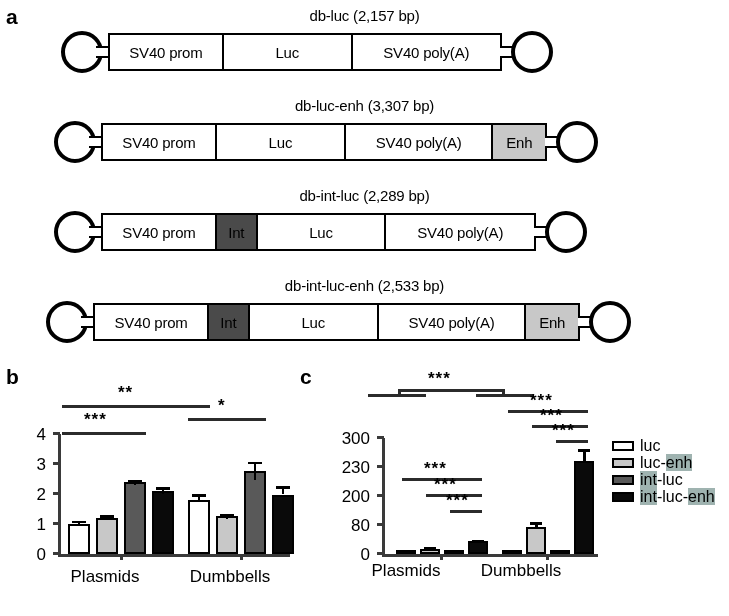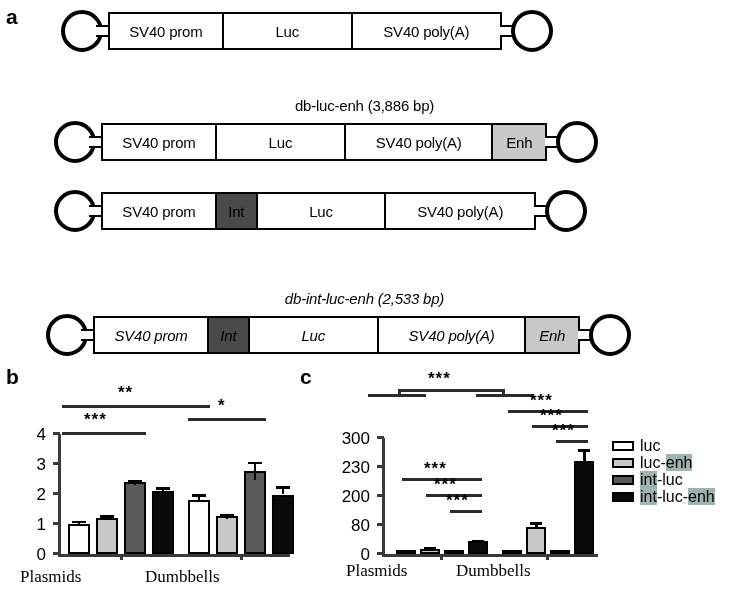--- a/index.html
+++ b/index.html
@@ -41,21 +41,21 @@
   .plot{position:absolute;}
   .axis-y{position:absolute;left:0;top:0;width:3px;background:#3a3a3a;}
   .axis-x{position:absolute;left:0;width:100%;height:3px;background:#3a3a3a;}
   .tick{position:absolute;width:7px;height:3px;background:#3a3a3a;}
   .tick-label{
     position:absolute;font-size:17px;text-align:right;line-height:1;
     white-space:nowrap;
   }
   .xtick{position:absolute;width:3px;height:6px;background:#3a3a3a;}
   .xgroup-label{
-    position:absolute;font-size:17px;white-space:nowrap;line-height:1;font-family:Liberation Serif, serif;
+    position:absolute;font-size:17px;text-align:center;white-space:nowrap;line-height:1;
   }
   .bar{position:absolute;bottom:0;box-sizing:border-box;border:2px solid #000;}
   .bar.white{background:#ffffff;}
   .bar.lightgray{background:#c8c8c8;}
   .bar.darkgray{background:#595959;}
   .bar.black{background:#0a0a0a;}
   .errbar{position:absolute;width:2.5px;background:#000;}
   .errcap{position:absolute;height:2.5px;background:#000;}
   .sigline{position:absolute;height:3px;background:#2b2b2b;}
   .sigstar{position:absolute;font-size:17px;line-height:1;font-weight:bold;letter-spacing:1px;white-space:nowrap;}
@@ -78,20 +78,21 @@
   .hl{background:#9fb3b0;}
 </style>
 </head>
 <body>
 
 <div id="panel-a">
 
   <div class="panel-letter" style="left:6px;top:6px;">a</div>
 
   <div class="construct" style="top:8px;">
+    <div class="construct-title">db-luc (2,157 bp)</div>
     <div class="dumbbell">
       <div class="loop" style="left:60px;">
         <svg width="44" height="44" viewBox="0 0 44 44">
             <circle cx="22" cy="22" r="19" fill="#fff" stroke="#000" stroke-width="4"></circle>
           </svg>
       </div>
       <div class="neck" style="left:96px;width:14px;"></div>
       <div class="db-body" style="left:108px;width:394px;">
         <div class="seg white" style="width:115px;">SV40 prom</div>
         <div class="seg white" style="width:130px;">Luc</div>
@@ -100,21 +101,21 @@
       <div class="neck" style="left:500px;width:14px;"></div>
       <div class="loop" style="left:510px;">
         <svg width="44" height="44" viewBox="0 0 44 44">
             <circle cx="22" cy="22" r="19" fill="#fff" stroke="#000" stroke-width="4"></circle>
           </svg>
       </div>
     </div>
   </div>
 
   <div class="construct" style="top:98px;">
-    <div class="construct-title">db-luc-enh (3,886 bp)</div>
+    <div class="construct-title">db-luc-enh (3,307 bp)</div>
     <div class="dumbbell">
       <div class="loop" style="left:53px;">
         <svg width="44" height="44" viewBox="0 0 44 44">
             <circle cx="22" cy="22" r="19" fill="#fff" stroke="#000" stroke-width="4"></circle>
           </svg>
       </div>
       <div class="neck" style="left:89px;width:14px;"></div>
       <div class="db-body" style="left:101px;width:446px;">
         <div class="seg white" style="width:115px;">SV40 prom</div>
         <div class="seg white" style="width:130px;">Luc</div>
@@ -124,20 +125,21 @@
       <div class="neck" style="left:545px;width:14px;"></div>
       <div class="loop" style="left:555px;">
         <svg width="44" height="44" viewBox="0 0 44 44">
             <circle cx="22" cy="22" r="19" fill="#fff" stroke="#000" stroke-width="4"></circle>
           </svg>
       </div>
     </div>
   </div>
 
   <div class="construct" style="top:188px;">
+    <div class="construct-title">db-int-luc (2,289 bp)</div>
     <div class="dumbbell">
       <div class="loop" style="left:53px;">
         <svg width="44" height="44" viewBox="0 0 44 44">
             <circle cx="22" cy="22" r="19" fill="#fff" stroke="#000" stroke-width="4"></circle>
           </svg>
       </div>
       <div class="neck" style="left:89px;width:14px;"></div>
       <div class="db-body" style="left:101px;width:435px;">
         <div class="seg white" style="width:115px;">SV40 prom</div>
         <div class="seg darkgray" style="width:41px;">Int</div>
@@ -146,21 +148,21 @@
       </div>
       <div class="neck" style="left:534px;width:14px;"></div>
       <div class="loop" style="left:544px;">
         <svg width="44" height="44" viewBox="0 0 44 44">
             <circle cx="22" cy="22" r="19" fill="#fff" stroke="#000" stroke-width="4"></circle>
           </svg>
       </div>
     </div>
   </div>
 
-  <div class="construct" style="top:291px;font-style:italic;">
+  <div class="construct" style="top:278px;">
     <div class="construct-title">db-int-luc-enh (2,533 bp)</div>
     <div class="dumbbell">
       <div class="loop" style="left:45px;">
         <svg width="44" height="44" viewBox="0 0 44 44">
             <circle cx="22" cy="22" r="19" fill="#fff" stroke="#000" stroke-width="4"></circle>
           </svg>
       </div>
       <div class="neck" style="left:81px;width:14px;"></div>
       <div class="db-body" style="left:93px;width:487px;">
         <div class="seg white" style="width:115px;">SV40 prom</div>

